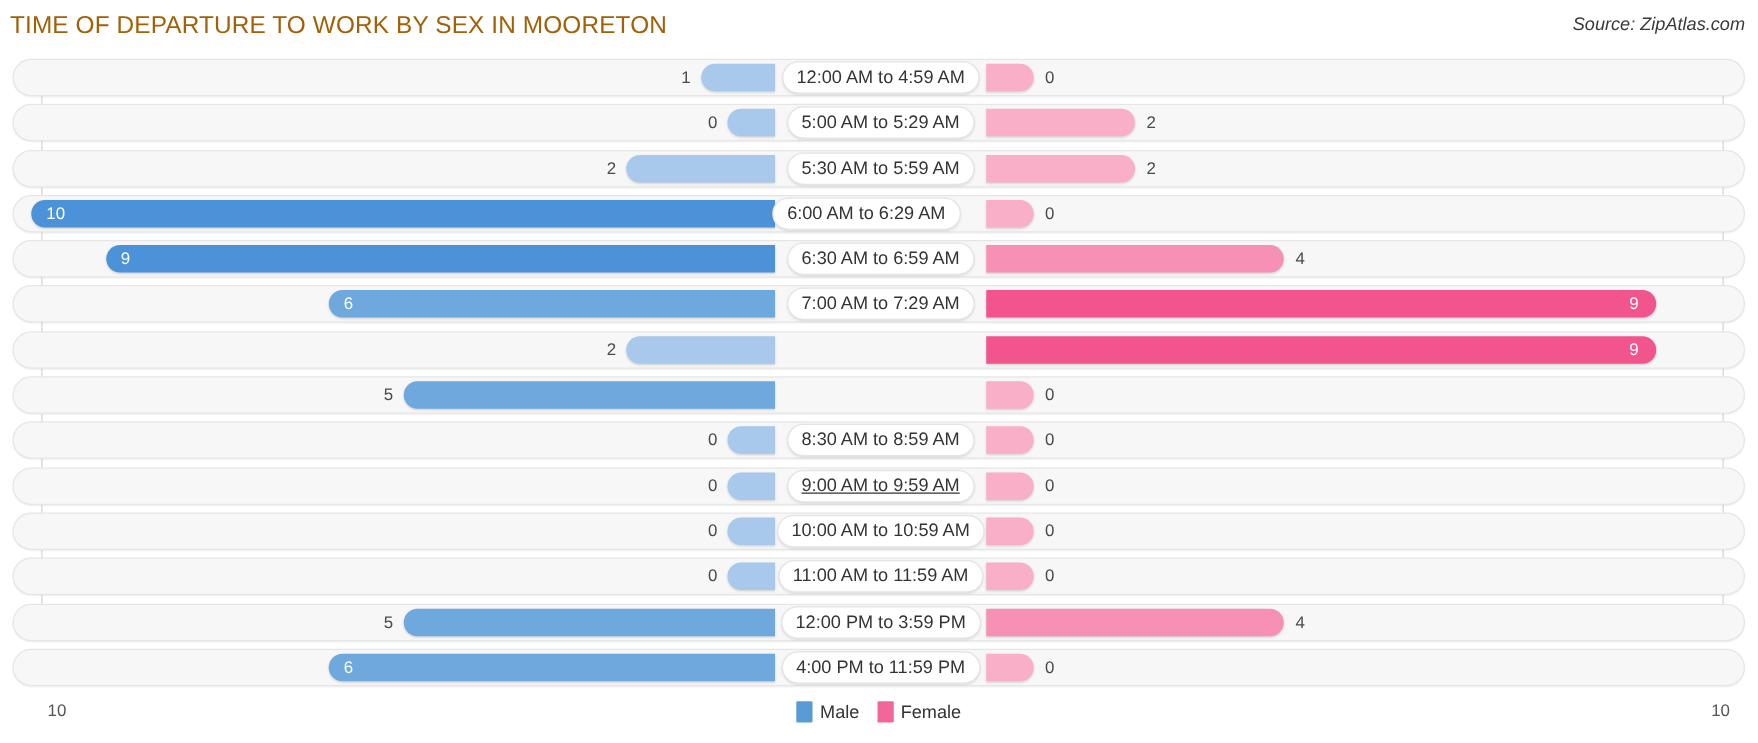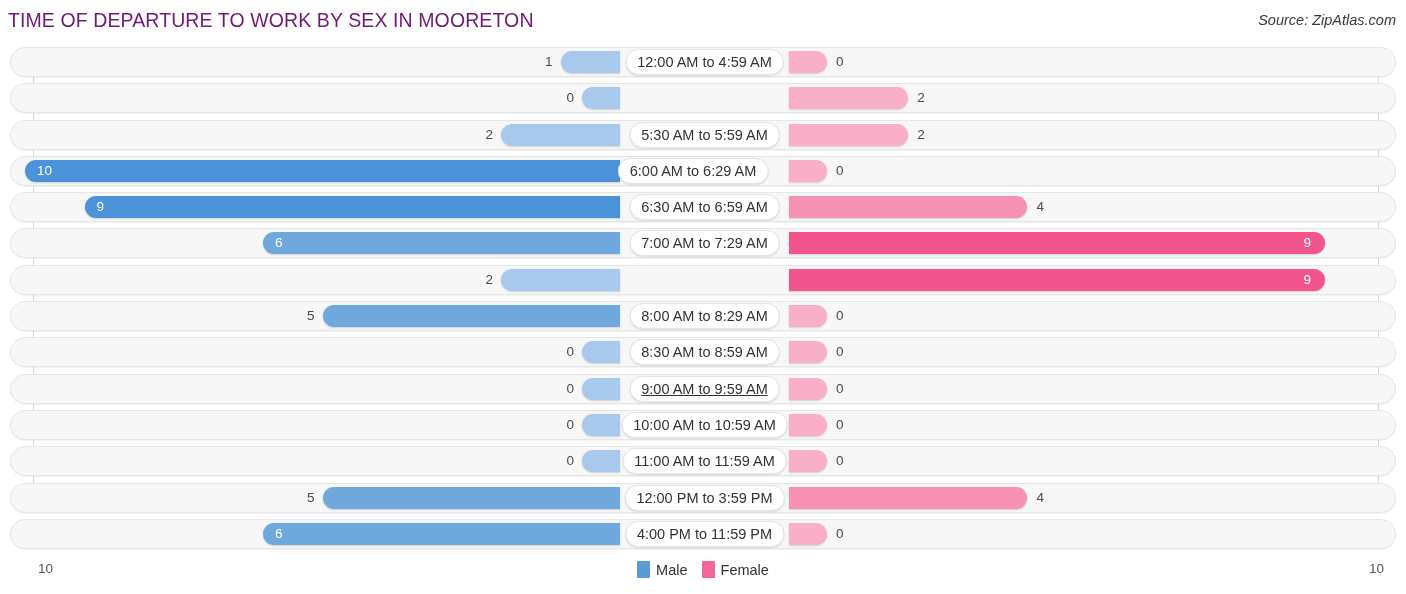--- a/index.html
+++ b/index.html
@@ -8,21 +8,21 @@
     background: #ffffff;
     font-family: "Liberation Sans", sans-serif;
     overflow: hidden;
   }
   #chart-root { position: relative; width: 1406px; height: 594px; }
 
   
   .hdr { position: absolute; top: 0; left: 0; width: 100%; height: 44px; }
   .title {
     position: absolute; left: 8px; top: 9px;
-    font-size: 19.5px; color: #701a75; letter-spacing: .1px;
+    font-size: 19.5px; color: #a16207; letter-spacing: .1px;
     white-space: nowrap;
   }
   .source {
     position: absolute; right: 10px; top: 12px;
     font-size: 14.5px; font-style: italic; color: #3a3a3a;
     white-space: nowrap;
   }
 
   
   .plot { position: absolute; left: 0; top: 47px; width: 1406px; height: 508px; }
@@ -115,20 +115,21 @@
           <div class="bar bar-right" style="left: 789px; width: 38px; background: rgb(249, 175, 200);"></div>
           <div class="vlabel outside" style="left: 836px;">0</div>
           <div class="pill" style="left: 704.5px;">12:00 AM to 4:59 AM</div>
         </div>
         <div class="row">
           <div class="track"></div>
           <div class="bar bar-left" style="left: 582px; width: 38px; background: rgb(168, 201, 236);"></div>
           <div class="vlabel outside" style="left: 560px; width: 14px; text-align: right;">0</div>
           <div class="bar bar-right" style="left: 789px; width: 119.2px; background: rgb(249, 175, 200);"></div>
           <div class="vlabel outside" style="left: 917.2px;">2</div>
+          <div class="pill" style="left: 704.5px;">5:00 AM to 5:29 AM</div>
         </div>
         <div class="row">
           <div class="track"></div>
           <div class="bar bar-left" style="left: 501px; width: 119px; background: rgb(168, 201, 236);"></div>
           <div class="vlabel outside" style="left: 479px; width: 14px; text-align: right;">2</div>
           <div class="bar bar-right" style="left: 789px; width: 119.2px; background: rgb(249, 175, 200);"></div>
           <div class="vlabel outside" style="left: 917.2px;">2</div>
           <div class="pill" style="left: 704.5px; text-align: right;">5:30 AM to 5:59 AM</div>
         </div>
         <div class="row">
@@ -161,21 +162,20 @@
           <div class="vlabel outside" style="left: 479px; width: 14px; text-align: right;">2</div>
           <div class="bar bar-right" style="left: 789px; width: 536.4px; background: rgb(242, 85, 142);"></div>
           <div class="vlabel inside" style="left: 1303.4px;">9</div>
         </div>
         <div class="row">
           <div class="track"></div>
           <div class="bar bar-left" style="left: 322.5px; width: 297.5px; background: rgb(111, 168, 220);"></div>
           <div class="vlabel outside" style="left: 300.5px; width: 14px; text-align: right;">5</div>
           <div class="bar bar-right" style="left: 789px; width: 38px; background: rgb(249, 175, 200);"></div>
           <div class="vlabel outside" style="left: 836px;">0</div>
-          <div class="pill" style="left: 704.5px;">8:00 AM to 8:29 AM</div>
         </div>
         <div class="row">
           <div class="track"></div>
           <div class="bar bar-left" style="left: 582px; width: 38px; background: rgb(168, 201, 236);"></div>
           <div class="vlabel outside" style="left: 560px; width: 14px; text-align: right;">0</div>
           <div class="bar bar-right" style="left: 789px; width: 38px; background: rgb(249, 175, 200);"></div>
           <div class="vlabel outside" style="left: 836px;">0</div>
           <div class="pill" style="left: 704.5px;">8:30 AM to 8:59 AM</div>
         </div>
         <div class="row">

